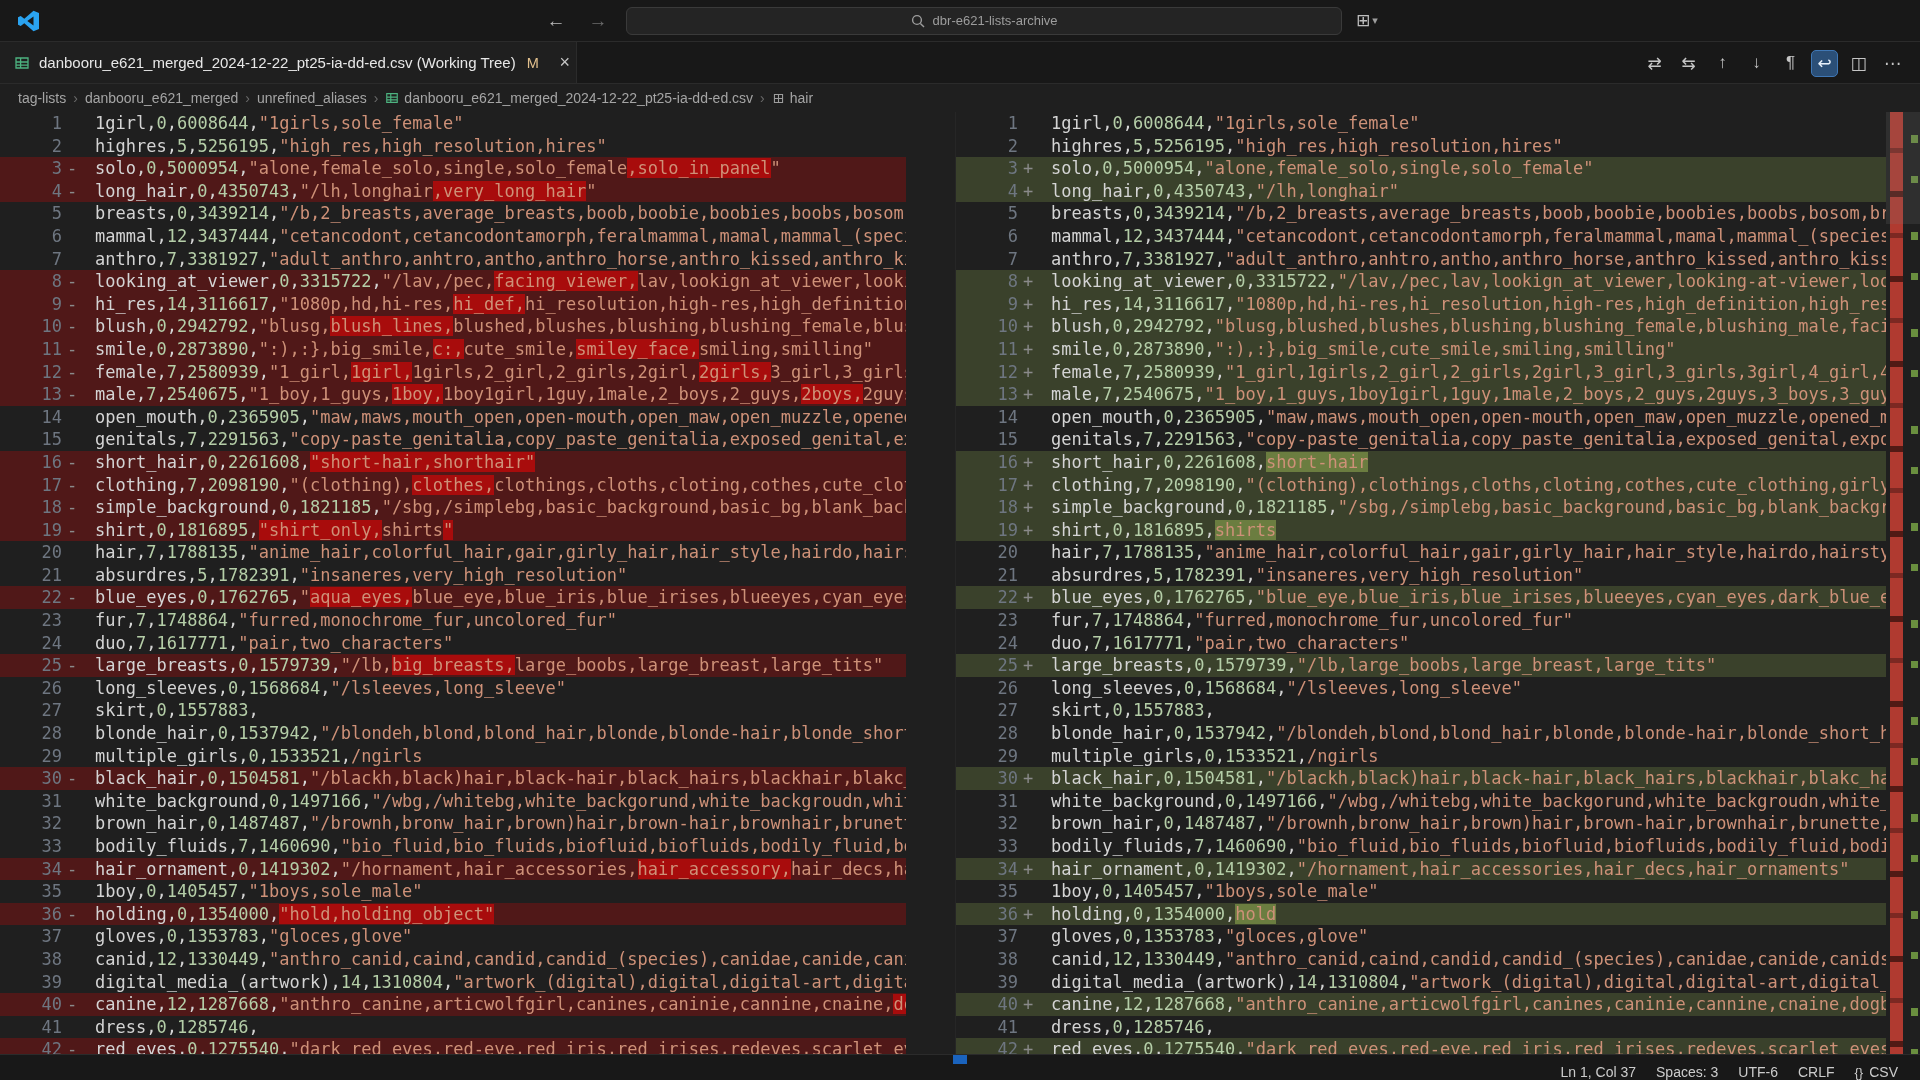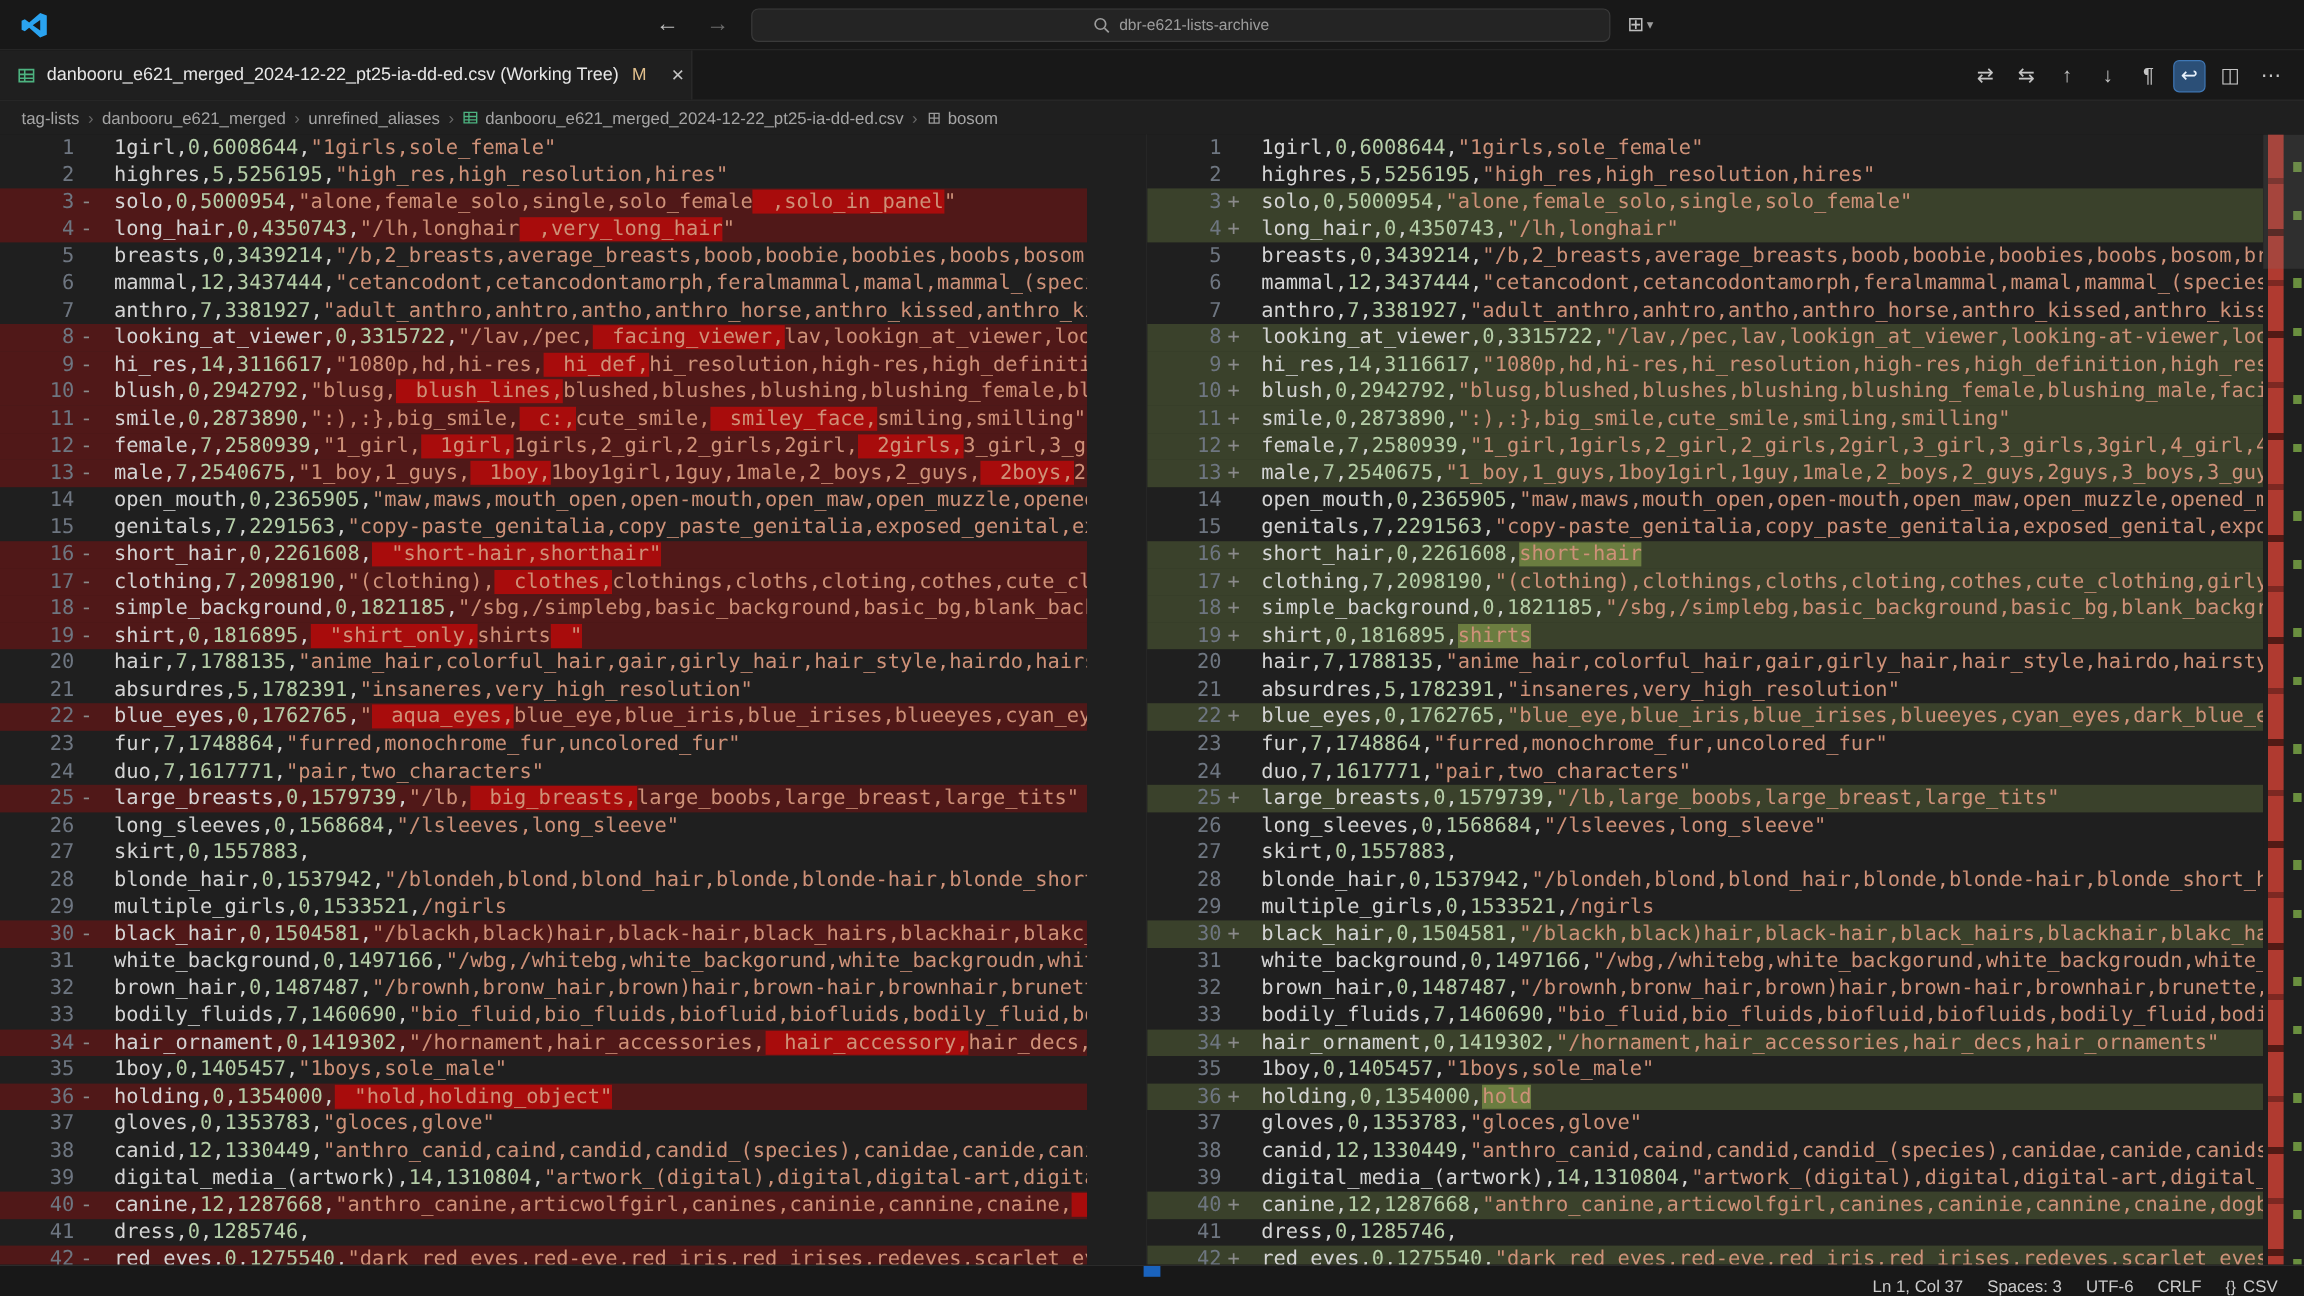--- a/index.html
+++ b/index.html
@@ -56,21 +56,21 @@
   .pane.right .lines{margin-right:34px;overflow:hidden;}
   .row{display:flex;height:22.6px;line-height:22.6px;white-space:pre;}
   .row .ln{flex:0 0 62px;text-align:right;color:#6e7681;}
   .row .sign{flex:0 0 20px;text-align:center;color:#8a8a8a;}
   .row .txt{padding-left:13px;white-space:pre;overflow:hidden;}
   .row.del{background:var(--removed-line-bg);}
   .row.add{background:var(--added-line-bg);}
   .c-def{color:#d4d4d4;}
   .c-num{color:#b5cea8;}
   .c-str{color:#ce9178;}
-  .row.del .em{background:var(--removed-char-bg);padding-left:16px;}
+  .row.del .em{background:var(--removed-char-bg);}
   .row.add .em{background:var(--added-char-bg);}
 
   
   .ruler{position:absolute;top:0;right:0;bottom:0;width:34px;background:#1f1f1f;}
   .ruler-del{position:absolute;left:4px;top:0;bottom:0;width:13px;
     background:repeating-linear-gradient(to bottom,
       #b03a30 0px 36px,#7c2822 36px 41px,#b03a30 41px 79px,#511a15 79px 85px);}
   .ruler-add{position:absolute;right:2px;top:0;bottom:0;width:7px;
     background:repeating-linear-gradient(to bottom,
       transparent 0 23px,#6a8f3f 23px 31px,transparent 31px 64px,#6a8f3f 64px 71px,transparent 71px 97px);}
@@ -155,21 +155,21 @@
         <svg width="14" height="14" viewBox="0 0 16 16">
           <path fill="none" stroke="#4db380" stroke-width="1.3" d="M2 3h12v10H2zM2 7h12M2 10.2h12M6.6 3v10"></path>
         </svg>
         <span>danbooru_e621_merged_2024-12-22_pt25-ia-dd-ed.csv</span>
       </span>
       <span class="crumb-sep">›</span>
       <span class="crumb">
         <svg width="13" height="13" viewBox="0 0 16 16">
           <path fill="none" stroke="#9d9d9d" stroke-width="1.3" d="M3 3h10v10H3zM3 8h10M8 3v10"></path>
         </svg>
-        <span>bosom</span>
+        <span>hair</span>
       </span>
     </div>
 
   <div class="diff">
     <div class="pane left">
       <div class="lines" id="left-lines">
           <div class="row"><span class="ln">1</span><span class="sign"></span><span class="txt"><span class="c-def">1girl,</span><span class="c-num">0</span><span class="c-def">,</span><span class="c-num">6008644</span><span class="c-def">,</span><span class="c-str">"1girls,sole_female"</span></span></div>
           <div class="row"><span class="ln">2</span><span class="sign"></span><span class="txt"><span class="c-def">highres,</span><span class="c-num">5</span><span class="c-def">,</span><span class="c-num">5256195</span><span class="c-def">,</span><span class="c-str">"high_res,high_resolution,hires"</span></span></div>
           <div class="row del"><span class="ln">3</span><span class="sign">-</span><span class="txt"><span class="c-def">solo,</span><span class="c-num">0</span><span class="c-def">,</span><span class="c-num">5000954</span><span class="c-def">,</span><span class="c-str">"alone,female_solo,single,solo_female</span><span class="c-str em">,solo_in_panel</span><span class="c-str">"</span></span></div>
           <div class="row del"><span class="ln">4</span><span class="sign">-</span><span class="txt"><span class="c-def">long_hair,</span><span class="c-num">0</span><span class="c-def">,</span><span class="c-num">4350743</span><span class="c-def">,</span><span class="c-str">"/lh,longhair</span><span class="c-str em">,very_long_hair</span><span class="c-str">"</span></span></div>

